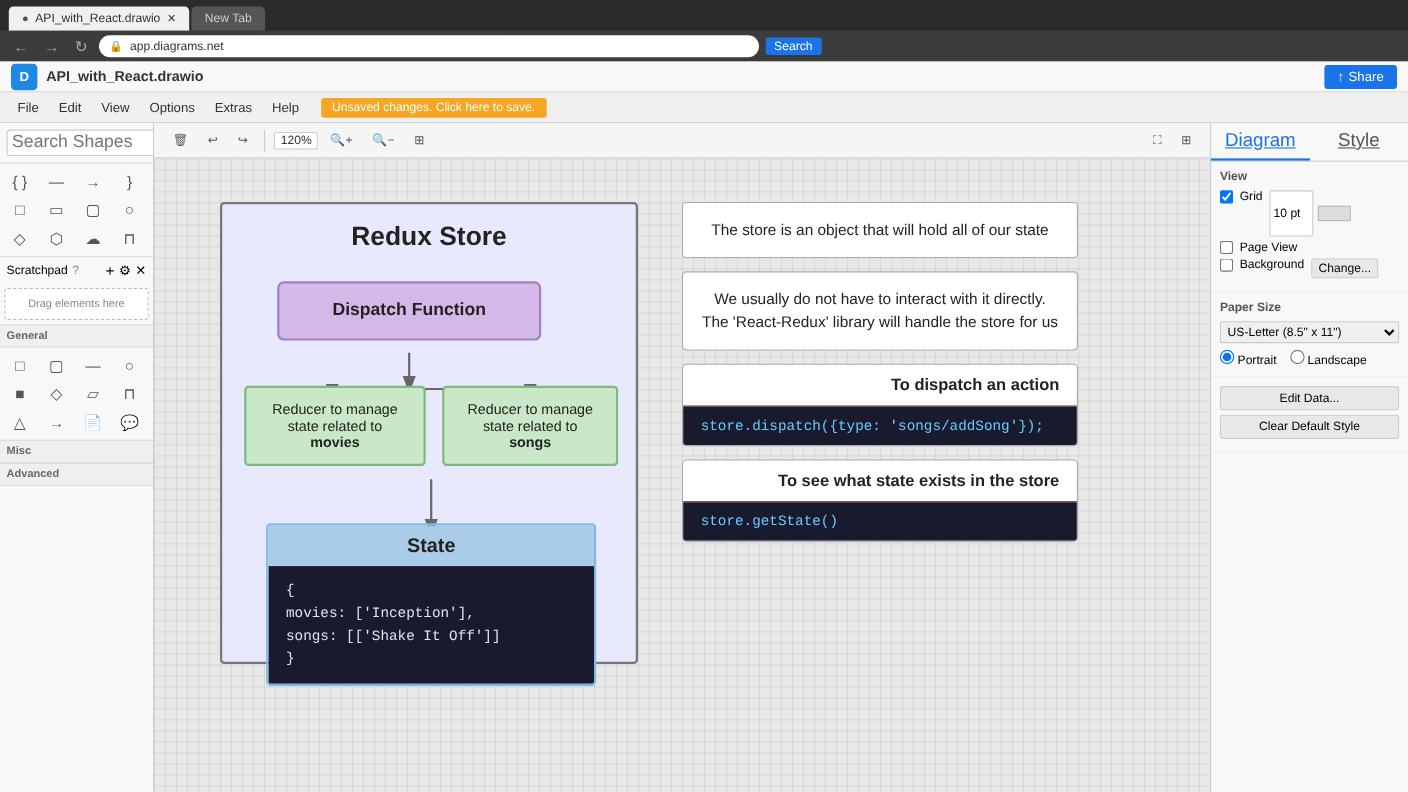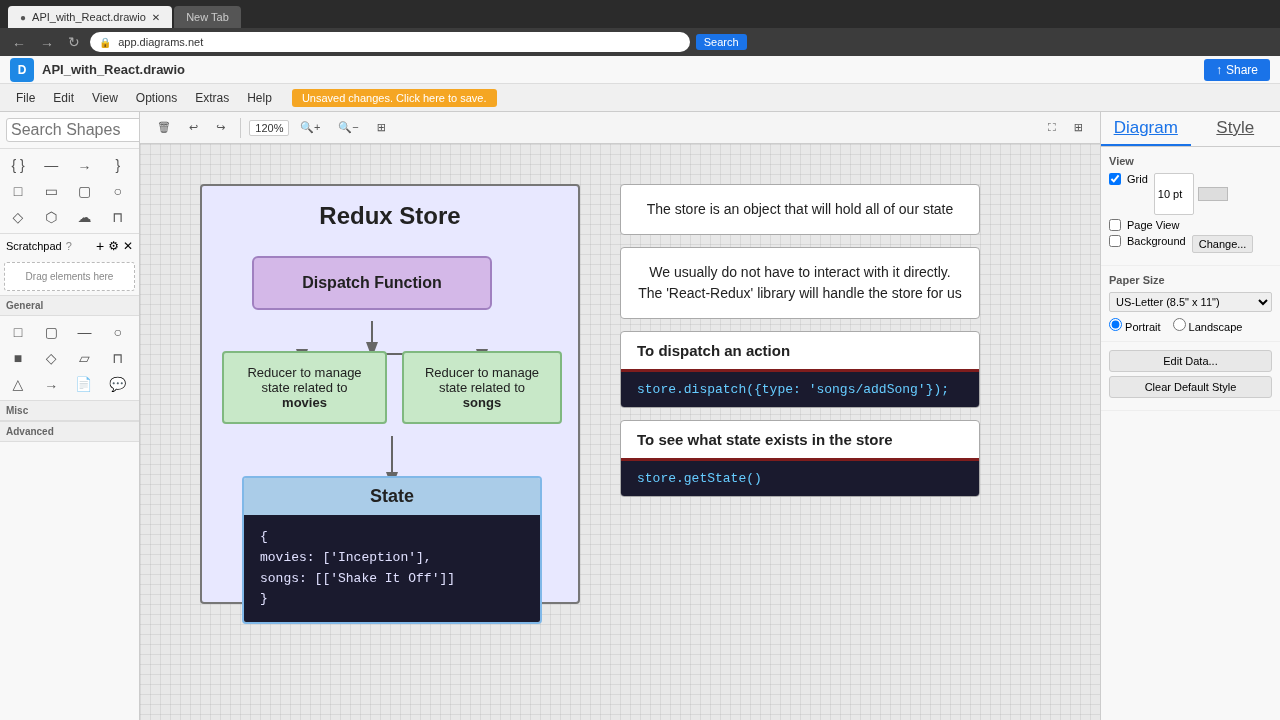--- a/index.html
+++ b/index.html
@@ -392,22 +392,22 @@
       padding: 10px 16px;
       font-family: 'Courier New', monospace;
       font-size: 13px;
       color: #66ccff;
     }
     .info-box-header {
       padding: 10px 16px;
       font-size: 15px;
       font-weight: bold;
       color: #222;
-      text-align: left;
-      border-bottom: 3px solid #7f1d1d;
+      text-align: right;
+      border-bottom: 1px solid #7f1d1d;
     }
 
     
     .right-panel {
       width: 180px;
       background: #f8f8f8;
       border-left: 1px solid #ccc;
       display: flex;
       flex-direction: column;
       font-size: 11px;

